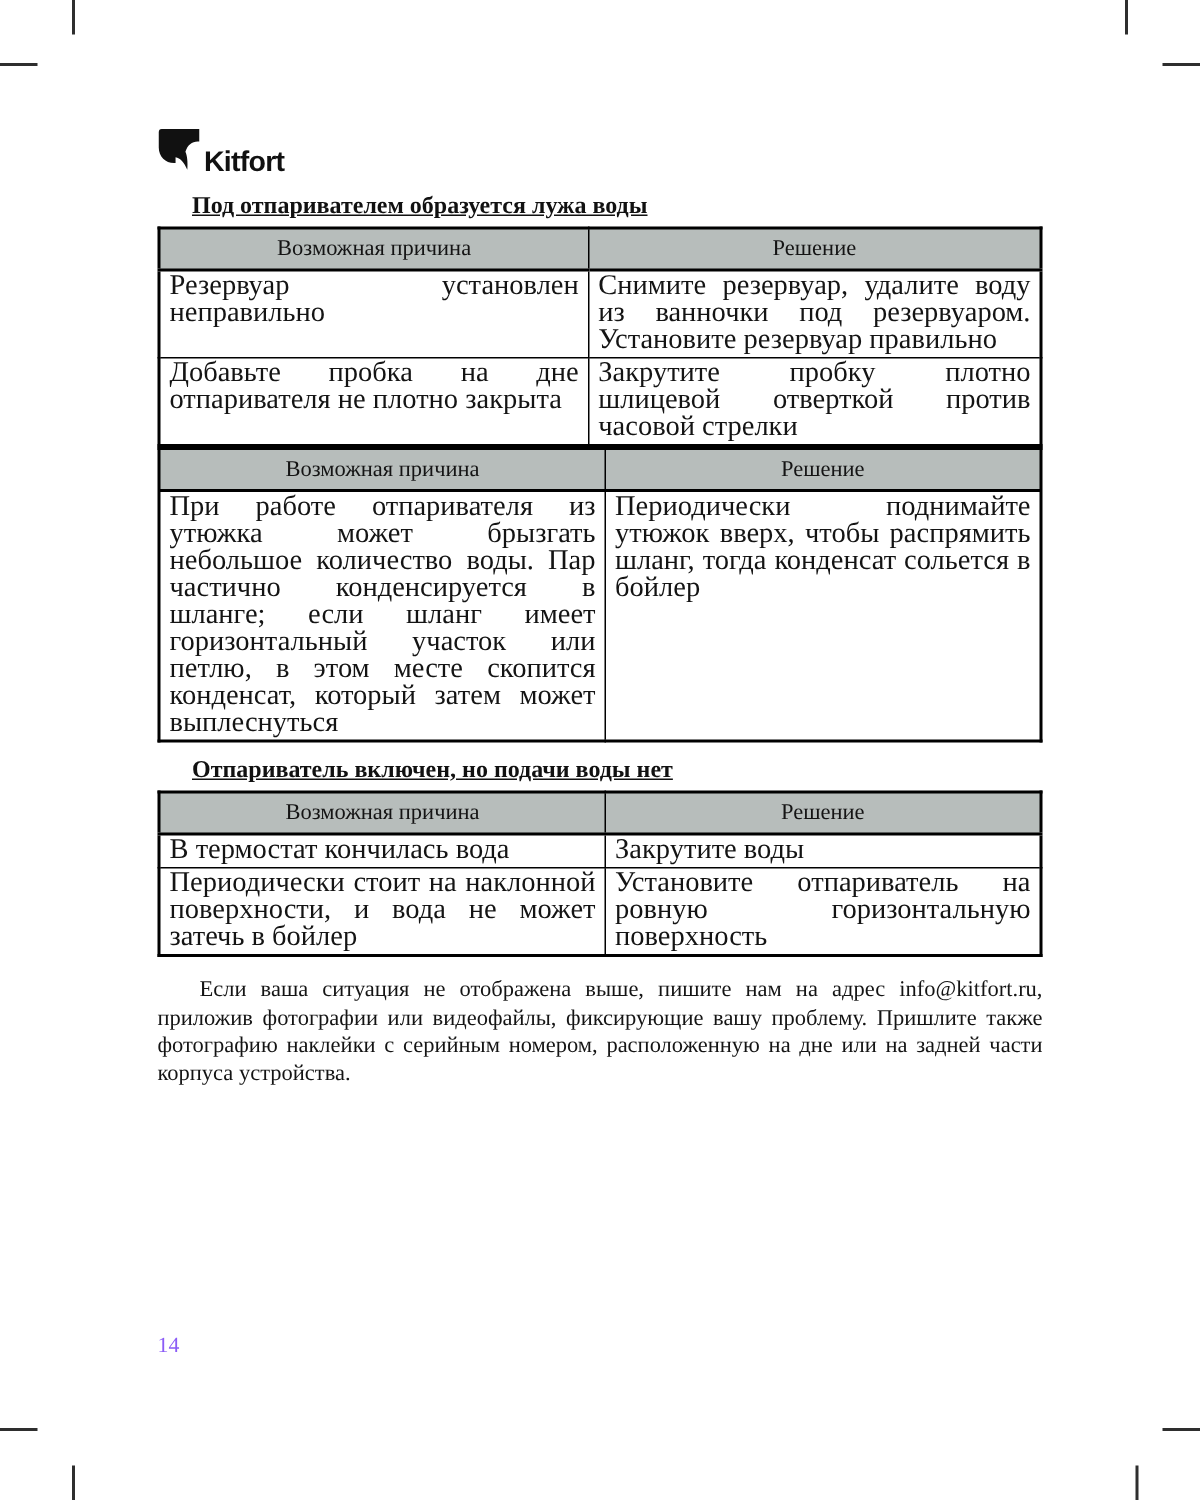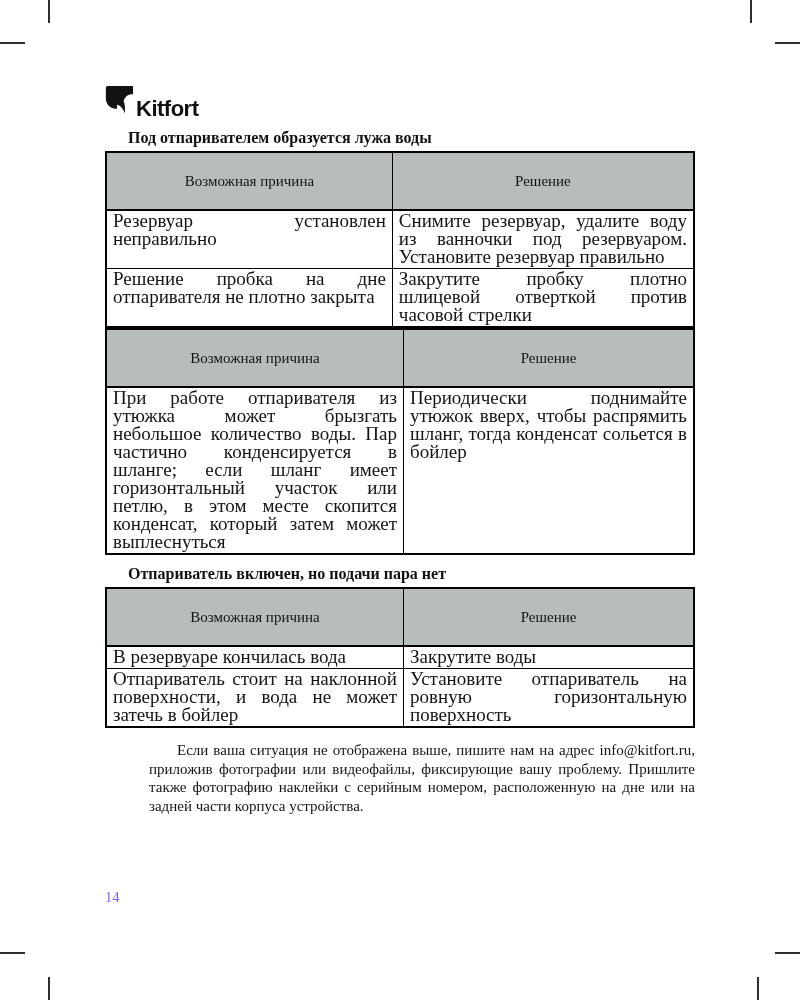--- a/index.html
+++ b/index.html
@@ -26,55 +26,55 @@
   .crop.bl-h { left: 0; top: 952px; }
   .crop.br-h { left: 775px; top: 952px; }
 
   .content { position: absolute; left: 105px; top: 84px; width: 590px; }
 
   
   .logo { display: flex; align-items: flex-end; height: 32px; margin-bottom: 13px; }
   .logo svg { width: 28px; height: 32px; display: block; }
   .logo-text {
     font-family: "Liberation Sans", sans-serif;
-    font-weight: bold; font-size: 22px; line-height: 15px;
+    font-weight: bold; font-size: 19px; line-height: 15px;
     letter-spacing: -0.5px; color: #111111;
     margin-left: 3px; margin-bottom: 0px;
   }
 
   h2.section-title {
     font-size: 16px; font-weight: bold; line-height: 18px;
-    margin: 10px 0 4px 23px; color: #111111;
+    margin: 10px 0 4px 23px; color: #111111; text-decoration: underline;
   }
   h2.first { margin-top: 13px; }
 
   table.tbl {
     width: 100%; border-collapse: collapse;
     border: 2.5px solid #000000;
     table-layout: fixed;
   }
   .tbl th, .tbl td { border: 1.2px solid #000000; }
   .tbl th {
     background: #b7bdbb;
     font-weight: normal; font-size: 15px; line-height: 18px;
-    text-align: center; padding: 19px 4px;
+    text-align: center; padding: 4px 4px;
     border-bottom-width: 2px;
   }
   .tbl td {
     font-size: 19px; line-height: 18px;
     vertical-align: top; text-align: justify;
     padding: 1px 6px 2px 6px;
     hyphens: manual;
   }
   .tbl-a col.c1 { width: 48.7%; }
   .tbl-a col.c2 { width: 51.3%; }
   .tbl-b col.c1 { width: 50.6%; }
   .tbl-b col.c2 { width: 49.4%; }
 
-  .paragraphs { margin-top: 13px; margin-left: 44px; }
+  .paragraphs { margin-top: 13px; }
   .paragraphs p {
     font-size: 15px; line-height: 18.5px;
     text-align: justify; text-indent: 28px;
   }
 
   .page-number {
     position: absolute; left: 105px; top: 889px;
     font-size: 14.5px; color: #8b5cf6;
   }
 </style>
@@ -112,21 +112,21 @@
           <th>Возможная причина</th>
           <th>Решение</th>
         </tr>
       </thead>
       <tbody>
         <tr>
           <td>Резервуар установлен неправильно</td>
           <td>Снимите резервуар, удалите воду из ванночки под резервуаром. Установите резервуар правильно</td>
         </tr>
         <tr>
-          <td>Решение пробка на дне отпаривателя не плотно закрыта</td>
+          <td>Добавьте пробка на дне отпаривателя не плотно закрыта</td>
           <td>Закрутите пробку плотно шлицевой от­верткой против часовой стрелки</td>
         </tr>
       </tbody>
     </table>
 
     <table class="tbl tbl-b">
       <colgroup>
           <col class="c1">
           <col class="c2">
         </colgroup>
@@ -137,39 +137,39 @@
         </tr>
       </thead>
       <tbody>
         <tr>
           <td>При работе отпаривателя из утюжка может брызгать небольшое количество воды. Пар частично конденсируется в шланге; если шланг имеет горизонталь­ный участок или петлю, в этом месте скопится конденсат, который затем мо­жет выплеснуться</td>
           <td>Периодически поднимайте утюжок вверх, чтобы распрямить шланг, тогда конденсат сольется в бойлер</td>
         </tr>
       </tbody>
     </table>
 
-    <h2 class="section-title">Отпариватель включен, но подачи пара нет</h2>
+    <h2 class="section-title">Отпариватель включен, но подачи воды нет</h2>
     <table class="tbl tbl-b">
       <colgroup>
           <col class="c1">
           <col class="c2">
         </colgroup>
       <thead>
         <tr>
           <th>Возможная причина</th>
           <th>Решение</th>
         </tr>
       </thead>
       <tbody>
         <tr>
-          <td>В резервуаре кончилась вода</td>
+          <td>В термостат кончилась вода</td>
           <td>Закрутите воды</td>
         </tr>
         <tr>
-          <td>Отпариватель стоит на наклонной по­верхности, и вода не может затечь в бойлер</td>
+          <td>Периодически стоит на наклонной по­верхности, и вода не может затечь в бойлер</td>
           <td>Установите отпариватель на ровную горизонтальную поверхность</td>
         </tr>
       </tbody>
     </table>
 
     <div class="paragraphs">
       <p>Если ваша ситуация не отображена выше, пишите нам на адрес info@kitfort.ru, приложив фотографии или видеофайлы, фиксирующие вашу проблему. Пришлите также фотографию наклейки с серийным номером, расположенную на дне или на задней части корпуса устройства.</p>
     </div>
 
   </div>

